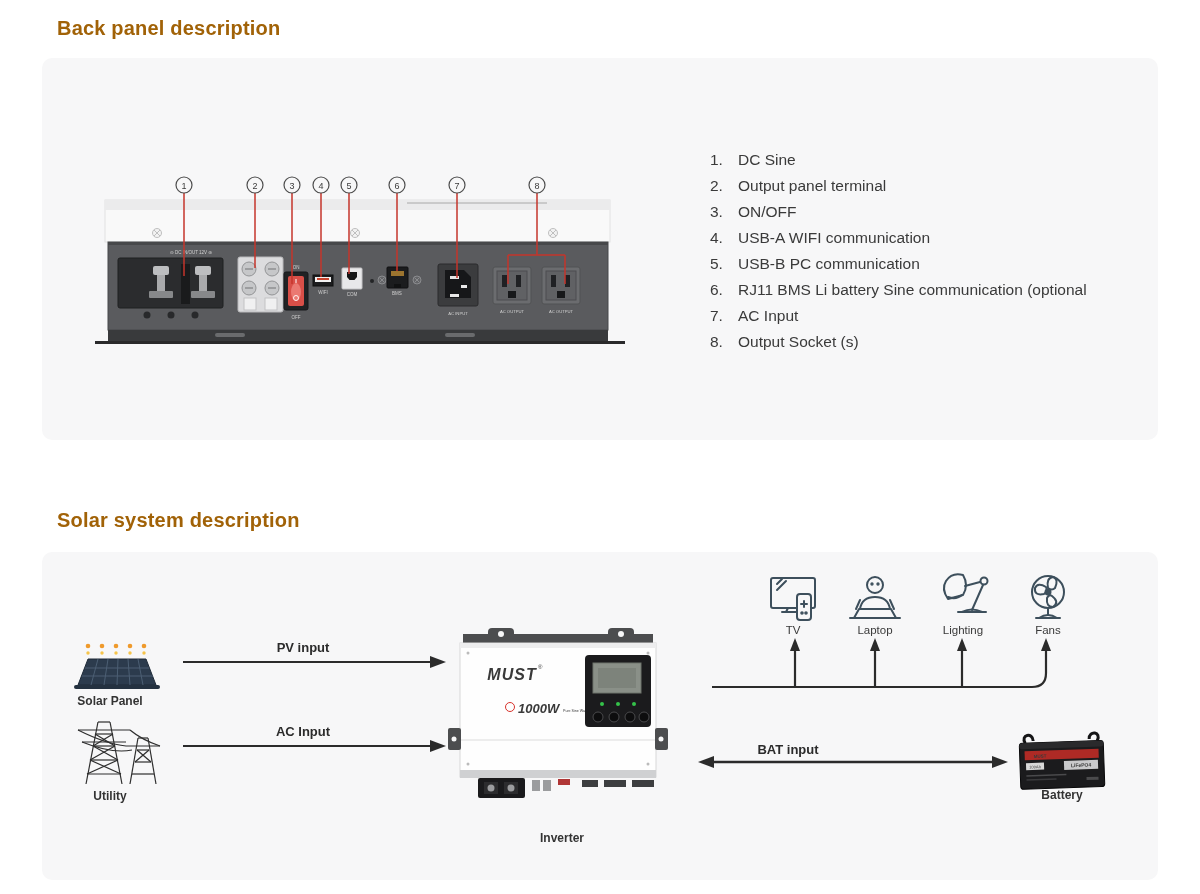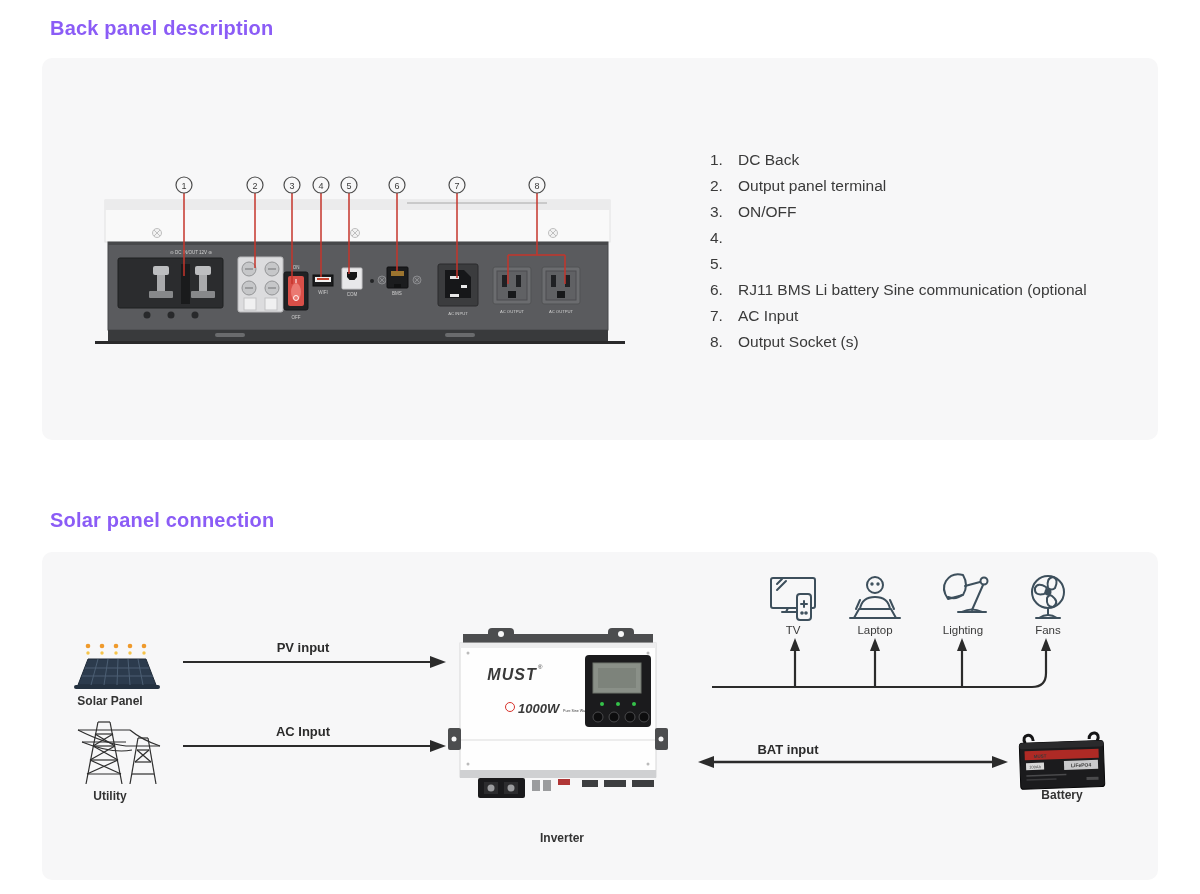--- a/index.html
+++ b/index.html
@@ -1,18 +1,18 @@
 <!DOCTYPE html>
 <html><head>
 <meta charset="utf-8">
 <style>
   * { margin:0; padding:0; box-sizing:border-box; }
   html,body { width:1200px; height:894px; background:#ffffff; font-family:"Liberation Sans", sans-serif; }
   .page { position:relative; width:1200px; height:894px; overflow:hidden; }
-  .section-title { position:absolute; left:50px; font-size:20px; font-weight:bold; color:#8b5cf6; letter-spacing:.2px; }
+  .section-title { position:absolute; left:57px; font-size:20px; font-weight:bold; color:#a16207; letter-spacing:.2px; }
   #title-back { top:17px; }
   #title-solar { top:509px; }
   .card { position:absolute; left:42px; width:1116px; background:#f7f7f8; border-radius:10px; }
   #card-back { top:58px; height:382px; }
   #card-solar { top:552px; height:328px; }
   .legend { position:absolute; left:668px; top:89px; }
   .legend-item { display:flex; font-size:15.5px; color:#3a3a3a; line-height:26px; }
   .legend-num { width:28px; flex:0 0 28px; }
   svg { display:block; font-family:"Liberation Sans", sans-serif; }
   #back-panel-svg { position:absolute; left:53px; top:114px; }
@@ -192,52 +192,54 @@
         <circle cx="362" cy="13" r="8" fill="#f7f7f8" stroke="#4c4c4c" stroke-width="1.2"></circle>
           <text class="callout-num" x="362" y="16.5" text-anchor="middle">7</text>
         <circle cx="442" cy="13" r="8" fill="#f7f7f8" stroke="#4c4c4c" stroke-width="1.2"></circle>
           <text class="callout-num" x="442" y="16.5" text-anchor="middle">8</text>
       </g>
     </svg>
 
     <div class="legend">
       <div class="legend-item">
           <span class="legend-num">1.</span>
-          <span>DC Back</span>
+          <span>DC Sine</span>
         </div>
       <div class="legend-item">
           <span class="legend-num">2.</span>
           <span>Output panel terminal</span>
         </div>
       <div class="legend-item">
           <span class="legend-num">3.</span>
           <span>ON/OFF</span>
         </div>
       <div class="legend-item">
           <span class="legend-num">4.</span>
+          <span>USB-A WIFI communication</span>
         </div>
       <div class="legend-item">
           <span class="legend-num">5.</span>
+          <span>USB-B PC communication</span>
         </div>
       <div class="legend-item">
           <span class="legend-num">6.</span>
           <span>RJ11 BMS Li battery Sine communication (optional</span>
         </div>
       <div class="legend-item">
           <span class="legend-num">7.</span>
           <span>AC Input</span>
         </div>
       <div class="legend-item">
           <span class="legend-num">8.</span>
           <span>Output Socket (s)</span>
         </div>
     </div>
   </div>
 
-  <div class="section-title" id="title-solar">Solar panel connection</div>
+  <div class="section-title" id="title-solar">Solar system description</div>
 
   <div class="card" id="card-solar">
     <svg id="solar-svg" width="1116" height="328" viewBox="0 0 1116 328">
 
       <g>
         <g fill="#ef9a2c">
           <circle cx="46" cy="94" r="2.3"></circle>
             <circle cx="60" cy="94" r="2.3"></circle>
             <circle cx="74" cy="94" r="2.3"></circle>
             <circle cx="88" cy="94" r="2.3"></circle>

